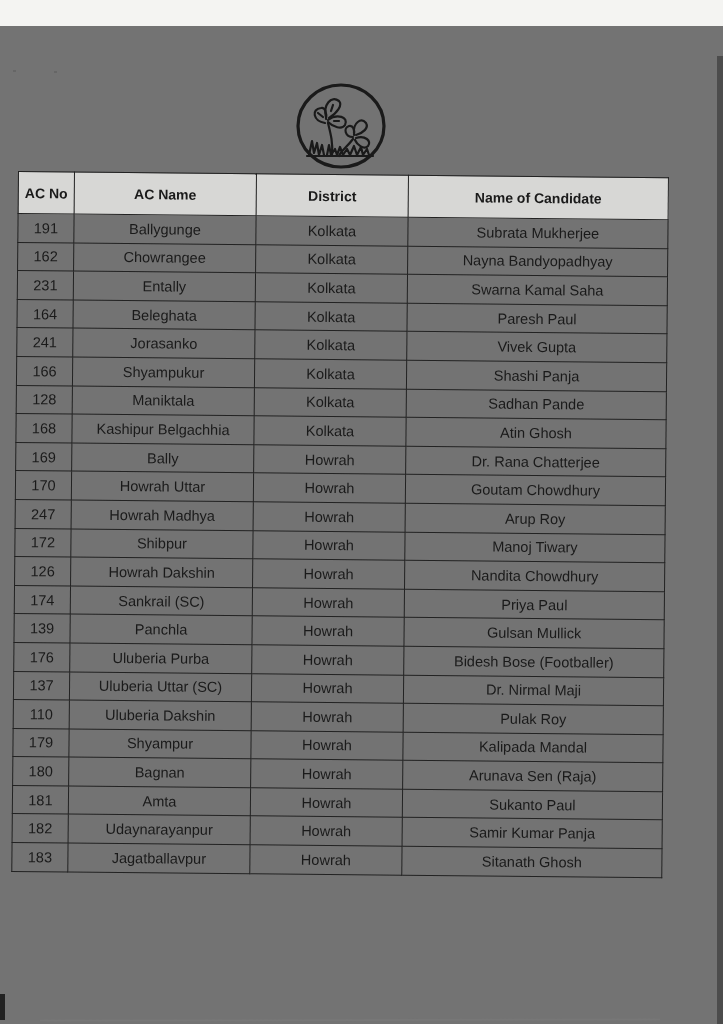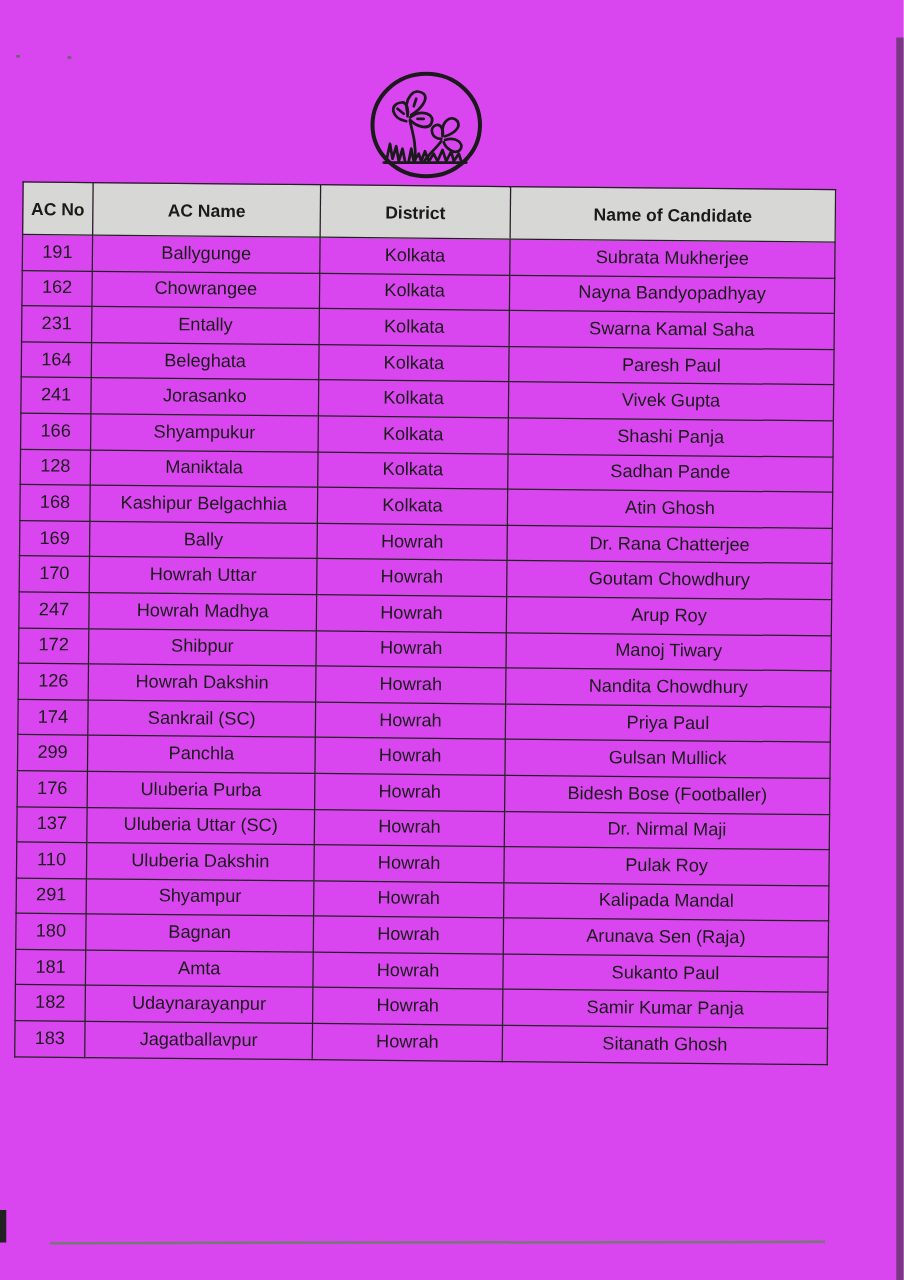--- a/index.html
+++ b/index.html
@@ -3,21 +3,21 @@
 <meta charset="utf-8">
 <style>
   html, body { margin: 0; padding: 0; }
   body {
     width: 723px; height: 1024px; overflow: hidden;
     background: #f4f4f2;
     font-family: "Liberation Sans", sans-serif;
     color: #1a1a1a;
     position: relative;
   }
-  .page { position: absolute; inset: 0; background: #d946ef; }
+  .page { position: absolute; inset: 0; background: #737373; margin-top: 26px; }
   .right-edge { position: absolute; right: 0; top: 30px; width: 6px; height: 994px; background: #2b2b2b; opacity: .55; }
   .left-mark { position: absolute; left: 0; top: 968px; width: 5px; height: 26px; background: #222; }
   .bottom-line { position: absolute; left: 40px; top: 993px; width: 620px; height: 2px; background: #777; transform: rotate(-0.1deg); }
   .dot { position: absolute; width: 3px; height: 2px; background: #666; }
 
   .logo { position: absolute; left: 295px; top: 57px; width: 92px; height: 88px; }
   .logo svg { width: 100%; height: 100%; }
 
   .table-wrap {
     position: absolute; left: 18px; top: 145px; width: 650px;
@@ -161,21 +161,21 @@
             <td>Howrah</td>
             <td>Nandita Chowdhury</td>
           </tr>
           <tr>
             <td>174</td>
             <td>Sankrail (SC)</td>
             <td>Howrah</td>
             <td>Priya Paul</td>
           </tr>
           <tr>
-            <td>299</td>
+            <td>139</td>
             <td>Panchla</td>
             <td>Howrah</td>
             <td>Gulsan Mullick</td>
           </tr>
           <tr>
             <td>176</td>
             <td>Uluberia Purba</td>
             <td>Howrah</td>
             <td>Bidesh Bose (Footballer)</td>
           </tr>
@@ -185,21 +185,21 @@
             <td>Howrah</td>
             <td>Dr. Nirmal Maji</td>
           </tr>
           <tr>
             <td>110</td>
             <td>Uluberia Dakshin</td>
             <td>Howrah</td>
             <td>Pulak Roy</td>
           </tr>
           <tr>
-            <td>291</td>
+            <td>179</td>
             <td>Shyampur</td>
             <td>Howrah</td>
             <td>Kalipada Mandal</td>
           </tr>
           <tr>
             <td>180</td>
             <td>Bagnan</td>
             <td>Howrah</td>
             <td>Arunava Sen (Raja)</td>
           </tr>

